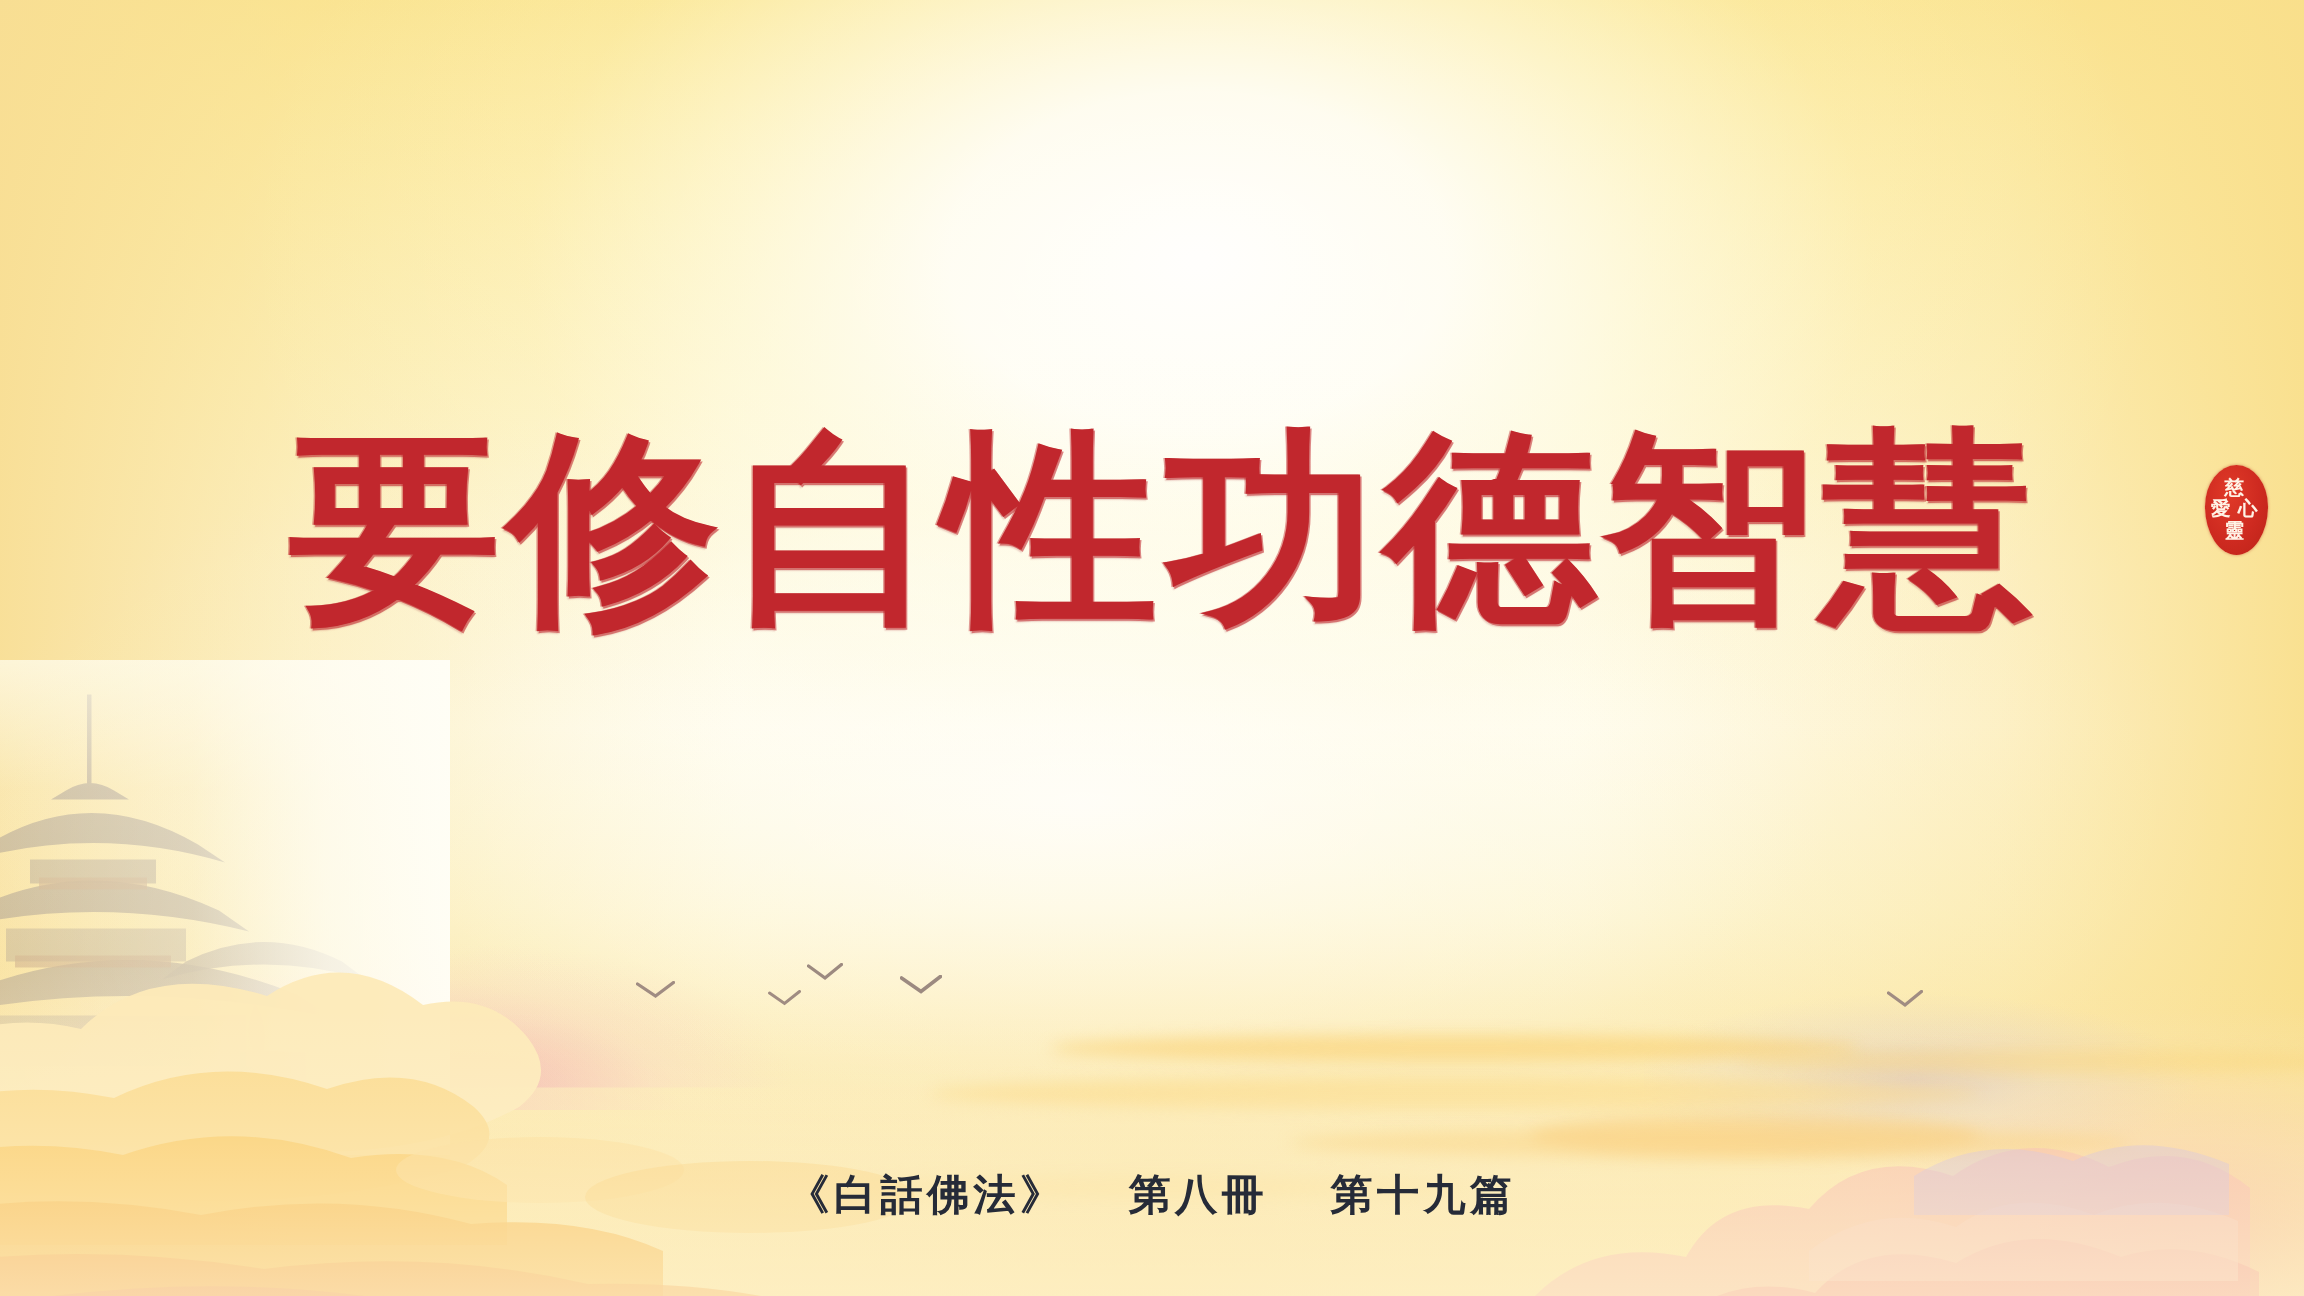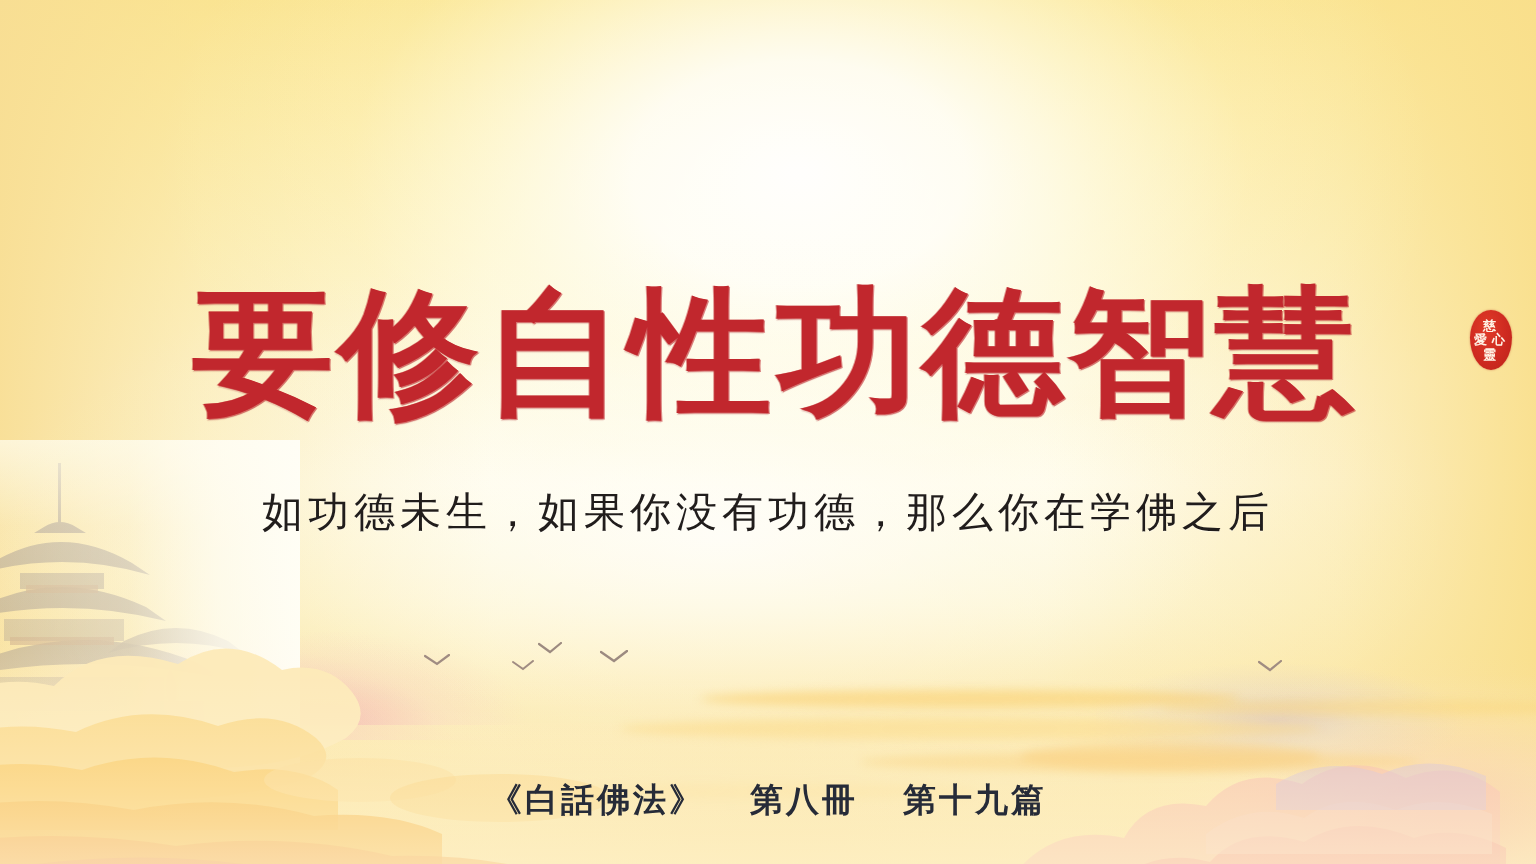--- a/index.html
+++ b/index.html
@@ -223,21 +223,21 @@
     text-shadow: 0 1px 0 rgba(255,255,255,0.35);
   }
 
   
   #footer {
     position: absolute;
     left: 0; right: 0;
     top: 778px;
     text-align: center;
     font-family: "DejaVu Serif", "Liberation Serif", serif;
-    font-size: 33px;
+    font-size: 28px;
     font-weight: 700;
     letter-spacing: 3px;
     color: #262b38;
     white-space: nowrap;
   }
   #footer .gap { display: inline-block; width: 16px; }
 </style>
 </head>
 <body>
 
@@ -352,21 +352,20 @@
 
   <div id="seal">
     <div id="seal-body"></div>
     <span class="seal-char" id="seal-c0">慈</span>
     <span class="seal-char" id="seal-c1">愛</span>
     <span class="seal-char" id="seal-c2">心</span>
     <span class="seal-char" id="seal-c3">靈</span>
   </div>
 
   <div id="body-block">
-    <div class="body-line">如功德未生，如果你没有功德，那么你在学佛之后</div>
   </div>
 
   <div id="footer">
     <span>《白話佛法》</span>
     <span class="gap"></span>
     <span>第八冊</span>
     <span class="gap"></span>
     <span>第十九篇</span>
   </div>
 

